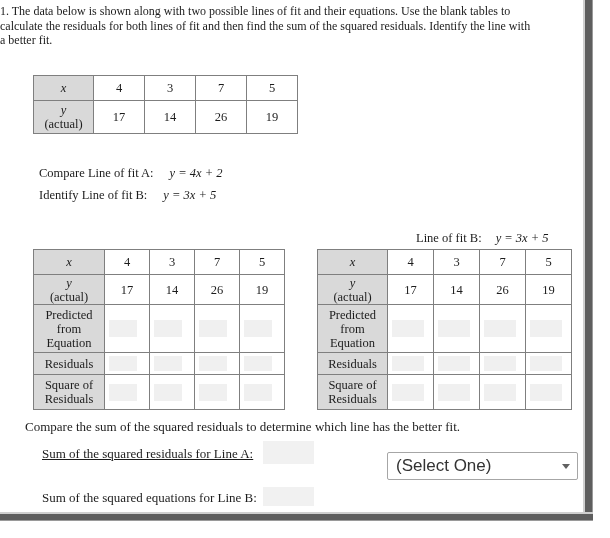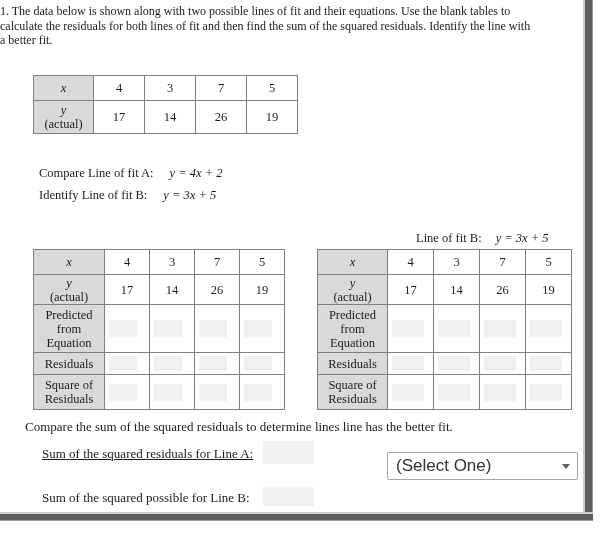--- a/index.html
+++ b/index.html
@@ -241,29 +241,29 @@
       <td>
             <div class="blank" style="width:32px"></div>
           </td>
       <td>
             <div class="blank" style="width:32px"></div>
           </td>
     </tr>
   </tbody>
     </table>
 
-  <div class="abs compare">Compare the sum of the squared residuals to determine lines line has the better fit.</div>
+  <div class="abs compare">Compare the sum of the squared residuals to determine which line has the better fit.</div>
 
   <div class="abs sum-label" style="left:42px;top:446px;text-decoration:underline;">Sum of the squared residuals for Line A:</div>
   <div class="abs sum-box" style="left:263px;top:441px;width:51px;height:23px;"></div>
 
   <div class="abs dropdown">
     <span>(Select One)</span>
     <span class="dd-arrow"></span>
   </div>
 
-  <div class="abs sum-label" style="left:42px;top:490px;">Sum of the squared possible for Line B:</div>
+  <div class="abs sum-label" style="left:42px;top:490px;">Sum of the squared equations for Line B:</div>
   <div class="abs sum-box" style="left:263px;top:487px;width:51px;height:19px;"></div>
 
   <div class="abs frame-r"></div>
   <div class="abs frame-b"></div>
 
 </div>
 
 </body></html>

